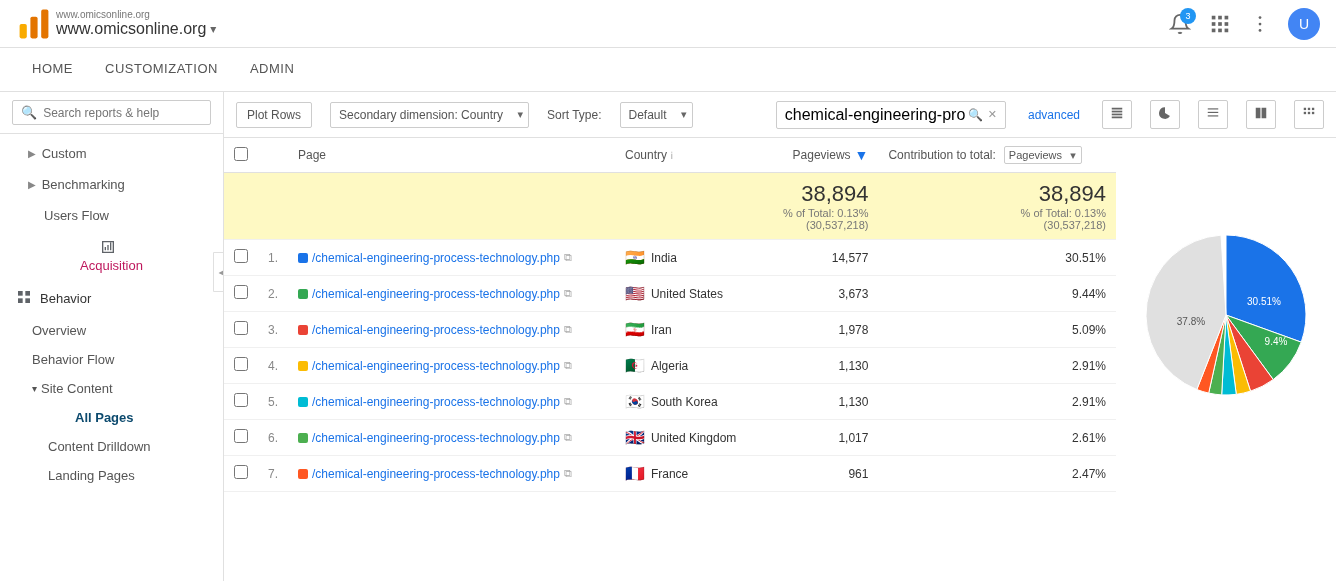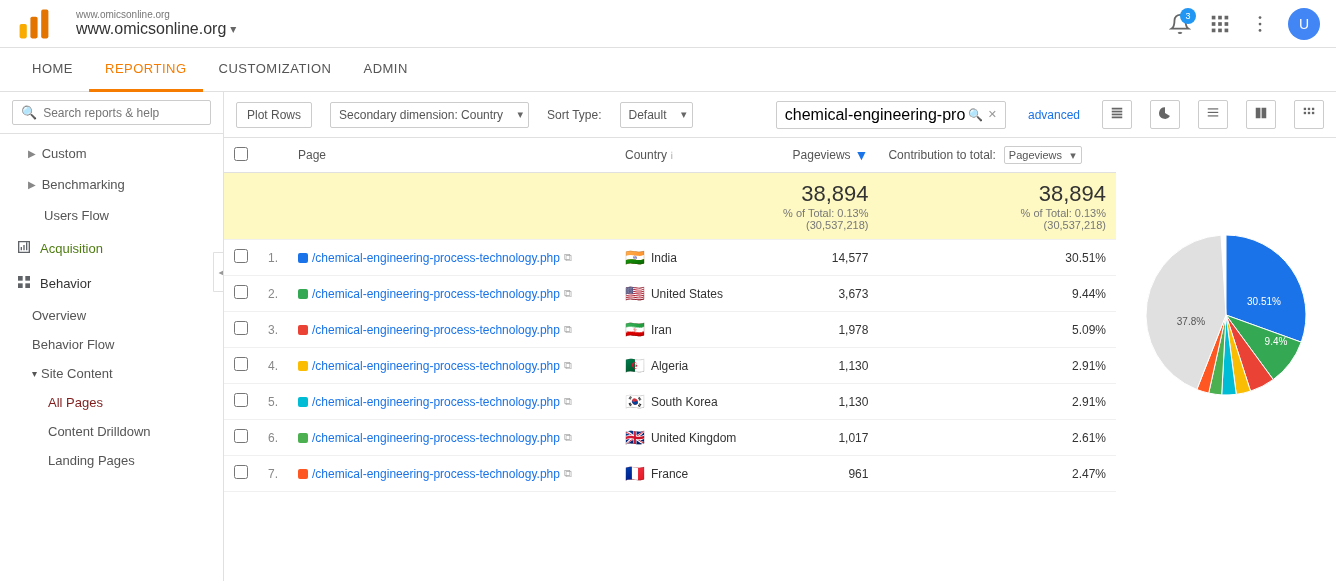--- a/index.html
+++ b/index.html
@@ -4,21 +4,21 @@
   <style>
     * { box-sizing: border-box; margin: 0; padding: 0; }
     body { font-family: Arial, sans-serif; font-size: 12px; color: #333; background: #fff; overflow: hidden; }
 
     
     .top-bar {
       display: flex; align-items: center; justify-content: space-between;
       padding: 8px 16px; background: #fff; border-bottom: 1px solid #e0e0e0;
       height: 48px;
     }
-    .top-bar-left { display: flex; align-items: center; gap: 24px; }
+    .top-bar-left { display: flex; align-items: center; gap: 4px; }
     .logo-icon { width: 36px; height: 36px; }
     .site-info { display: flex; flex-direction: column; }
     .site-url-small { font-size: 10px; color: #777; }
     .site-url-main { font-size: 16px; color: #333; font-weight: 500; display: flex; align-items: center; gap: 4px; }
     .dropdown-arrow { font-size: 12px; color: #666; }
     .top-bar-right { display: flex; align-items: center; gap: 16px; }
     .top-icon { width: 24px; height: 24px; cursor: pointer; color: #666; position: relative; display: flex; align-items: center; justify-content: center; }
     .notification-badge {
       position: absolute; top: -4px; right: -4px;
       background: #2196F3; color: #fff; border-radius: 50%;
@@ -59,21 +59,21 @@
       display: flex; align-items: center; padding: 8px 16px; cursor: pointer;
       font-size: 13px; color: #555;
     }
     .sidebar-item .arrow { margin-right: 6px; font-size: 10px; color: #888; }
     .sidebar-sub-item {
       padding: 7px 16px 7px 32px; cursor: pointer; font-size: 13px; color: #555;
     }
     .sidebar-sub-sub-item {
       padding: 7px 16px 7px 48px; cursor: pointer; font-size: 13px; color: #555;
     }
-    .sidebar-sub-sub-item.active { color: #7f1d1d; font-weight: normal; }
+    .sidebar-sub-sub-item.active { color: #0c4a6e; font-weight: bold; margin-left: 27px; }
 
     .collapse-handle {
       position: absolute; right: -10px; top: 50%; transform: translateY(-50%);
       width: 20px; height: 40px; background: #fff; border: 1px solid #e0e0e0;
       border-radius: 0 4px 4px 0; display: flex; align-items: center; justify-content: center;
       cursor: pointer; z-index: 10; color: #999;
     }
 
     
     .content { flex: 1; overflow: auto; background: #fff; }
@@ -192,21 +192,20 @@
           <circle cx="12" cy="12" r="1.5"></circle>
           <circle cx="12" cy="19" r="1.5"></circle>
       </svg>
     </div>
     <div class="avatar">U</div>
   </div>
 </div>
 
 <div class="nav-bar">
   <div class="nav-item">HOME</div>
-  <div class="nav-item active">REPORTING</div>
   <div class="nav-item">CUSTOMIZATION</div>
   <div class="nav-item">ADMIN</div>
 </div>
 
 <div class="main-layout">
 
   <div class="sidebar" style="position:relative;">
     <div class="sidebar-search">
       <div class="search-box">
         <span class="search-icon-svg">🔍</span>
@@ -219,21 +218,21 @@
         <span class="arrow">▶</span>
         <span>Custom</span>
       </div>
       <div class="sidebar-item" style="padding-left: 28px;">
         <span class="arrow">▶</span>
         <span>Benchmarking</span>
       </div>
       <div class="sidebar-item" style="padding-left: 44px;">
         <span>Users Flow</span>
       </div>
-      <div class="sidebar-item" style="padding-left: 16px; color: #4d7c0f;">
+      <div class="sidebar-item" style="padding-left: 16px; color: #be185d; flex-direction: column;">
         <span style="margin-right:8px; color:#5f6368;">
           <svg width="16" height="16" viewBox="0 0 24 24" fill="#5f6368">
               <path d="M3 3v18h18V3H3zm16 16H5V5h14v14z"></path>
               <path d="M7 12h2v5H7zm4-3h2v8h-2zm4-4h2v12h-2z"></path>
             </svg>
         </span>
         <span>Acquisition</span>
       </div>
       <div class="sidebar-item" style="padding-left: 16px; color: #333;">
         <span style="margin-right:8px; color:#5f6368;">

